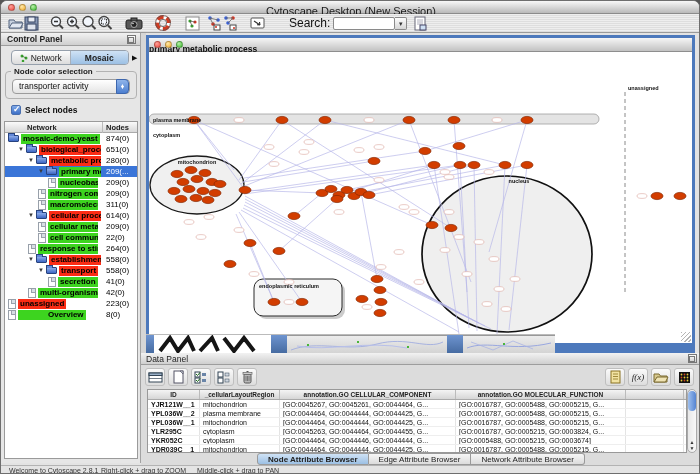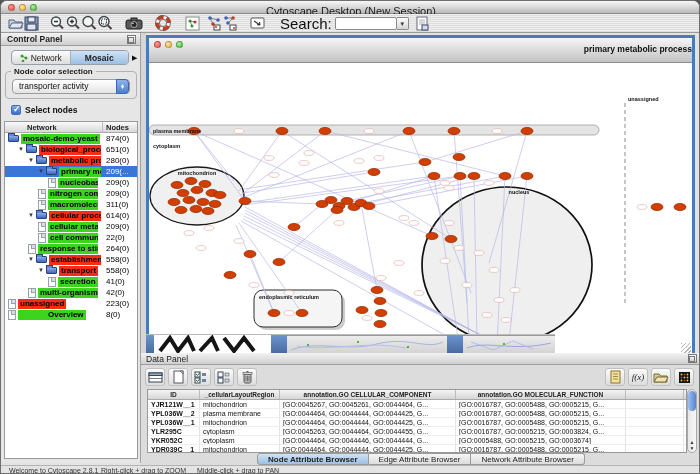--- a/index.html
+++ b/index.html
@@ -10,21 +10,21 @@
 .titlebar{position:absolute;left:0;top:0;width:700px;height:13px;background:linear-gradient(#f8f8f8,#b9b9b9);border-bottom:1px solid #8b8b8b;text-align:center;z-index:30}
 .titlebar .t{font-size:11px;font-weight:normal;color:#1a1a1a;line-height:13px}
 .lights{position:absolute;left:7px;top:3px;display:flex;gap:4px}
 .light{width:7px;height:7px;border-radius:50%;border:1px solid rgba(0,0,0,.25)}
 .l-red{background:radial-gradient(circle at 35% 30%,#ff9f97,#ee4b40)}
 .l-yel{background:radial-gradient(circle at 35% 30%,#ffe9a8,#f3ac2e)}
 .l-grn{background:radial-gradient(circle at 35% 30%,#b8f0a8,#3cbb2e)}
 
 .toolbar{position:absolute;left:0;top:13px;width:700px;height:19px;border-bottom:1px solid #9a9a9a;display:flex;align-items:center;z-index:30}
 .tbtn{height:18px;display:inline-flex;align-items:center;justify-content:center;flex:none}
-.slabel{font-size:15px;color:#111;margin:0 3px 0 15px}
+.slabel{font-size:12px;color:#111;margin:0 3px 0 24px}
 .sinput{width:62px;height:13px;border:1px solid #8a8a8a;border-radius:2px;background:#fff;font-size:8px;padding:0 2px}
 .sarrow{width:12px;height:13px;border:1px solid #8a8a8a;border-left:none;background:linear-gradient(#fdfdfd,#d5d5d5);font-size:7px;line-height:12px;text-align:center;color:#333;border-radius:0 2px 2px 0}
 
 .control-panel{position:absolute;left:0;top:32px;width:140px;height:430px;background:#e6e6e6;border-right:1px solid #a2a2a2;z-index:10}
 .cp-head{position:absolute;left:0;top:0;width:100%;height:13px;background:linear-gradient(#f2f2f2,#cfcfcf);border-bottom:1px solid #9d9d9d;font-size:8.5px;font-weight:bold;color:#222;line-height:13px;padding-left:6px}
 .float-ic{position:absolute;right:4px;top:2px;width:9px;height:9px;border:1px solid #777;background:linear-gradient(#fff,#ccc)}
 .float-ic:before{content:"";position:absolute;right:1px;top:1px;width:4px;height:4px;border:1px solid #777}
 .cptabs{position:absolute;left:10px;top:17px;width:118px;height:15px;display:flex;border:1px solid #96a0ac;border-radius:4px;overflow:hidden;background:linear-gradient(#fcfcfc,#dcdcdc)}
 .cptab{flex:1;display:flex;align-items:center;justify-content:center;gap:3px;font-size:8.5px;color:#222;border-right:1px solid #a9b0ba}
 .cptab.on{background:linear-gradient(#cfe2f5,#9cc0e4);font-weight:bold;border-right:none}
@@ -52,21 +52,21 @@
 .fold:before{content:"";position:absolute;left:-1px;top:-3px;width:5px;height:2px;background:#6388d8;border:1px solid #27437f;border-bottom:none}
 .filei{width:8px;height:10px;background:#fdfdfd;border:1px solid #98a0aa;margin-right:2px;flex:none;position:relative}
 .filei:before{content:"";position:absolute;right:0;top:0;width:3px;height:3px;background:#d7dde4;border-left:1px solid #98a0aa;border-bottom:1px solid #98a0aa}
 .tlabel{font-weight:bold;color:#000;padding:0 2px;overflow:hidden;line-height:10px;height:10px}
 .bg-green{background:#3dd41f}
 .bg-red{background:#fb2c15}
 .tcount{position:absolute;left:101px;font-size:8px;color:#000}
 .trow.sel .tcount{color:#fff}
 
 .net-window{position:absolute;left:145px;top:34px;width:549px;height:318px;border:3px solid #4d79bc;border-bottom-width:11px;background:#fff;z-index:5}
-.nw-title{position:relative;height:25px;background:linear-gradient(#f6f6f6,#c2c2c2);border-bottom:1px solid #8e8e8e;text-align:right}
+.nw-title{position:relative;height:14px;background:linear-gradient(#f6f6f6,#c2c2c2);border-bottom:1px solid #8e8e8e;text-align:left}
 .nw-title .t{font-size:8.5px;font-weight:bold;color:#111;line-height:13px}
 .nw-canvas{position:relative;width:543px;height:291px;background:#fff;overflow:hidden}
 .grip{position:absolute;right:1px;bottom:1px;width:10px;height:10px;background:repeating-linear-gradient(135deg,#b5b5b5 0 1px,transparent 1px 3px)}
 
 .bg-strip{position:absolute;left:145px;top:333px;width:409px;height:19px;background:#fff;border-top:1px solid #bbb;z-index:8}
 .seg{position:absolute;top:0;height:19px}
 .segblue{background:linear-gradient(#6e94cf,#44699f)}
 .seggray{background:linear-gradient(#ececec,#d2d2d2);border-top:1px solid #999}
 .gdot{position:absolute;width:2px;height:2px;background:#49b53a}
 

